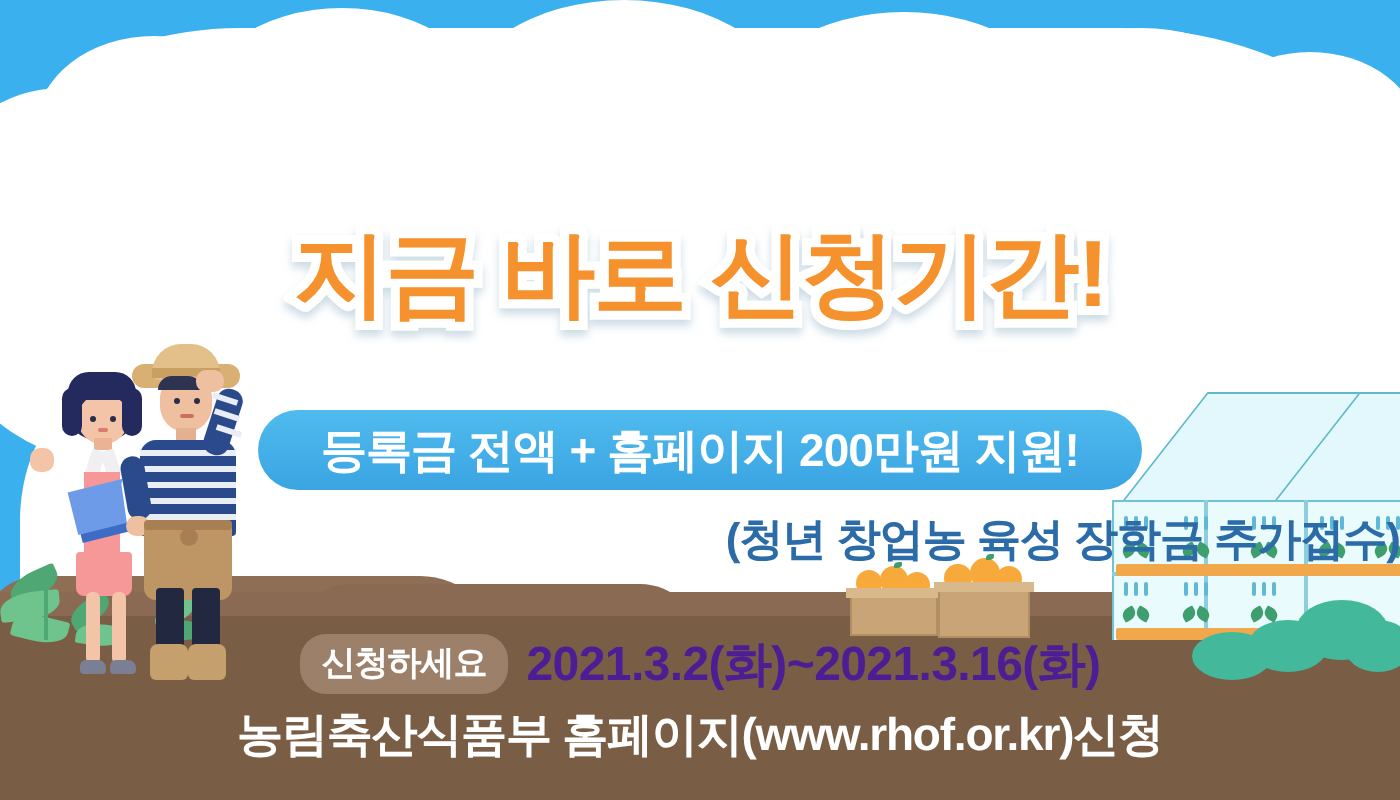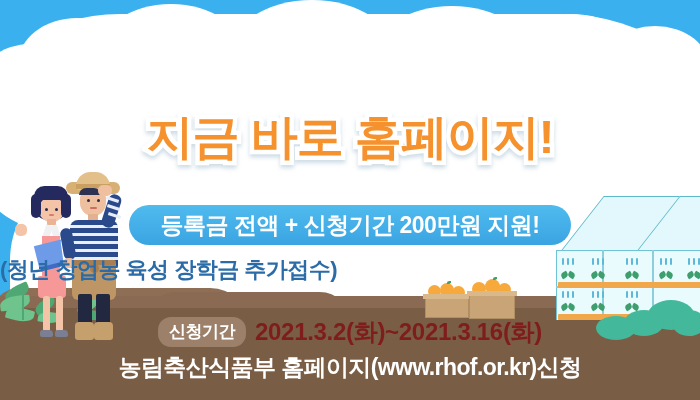--- a/index.html
+++ b/index.html
@@ -120,37 +120,37 @@
     position:absolute; left:129px; top:205px;
     width:442px; height:40px;
     border-radius:20px;
     background:linear-gradient(180deg,#4FBBEE 0%,#3AA4E2 100%);
     display:flex; align-items:center; justify-content:center;
     color:#ffffff; font-size:23px; font-weight:bold; letter-spacing:-0.5px;
     white-space:nowrap;
   }
   .subnote {
     position:absolute; left:0; top:255px; width:700px;
-    text-align:left;
+    text-align:right;
     font-size:22px; font-weight:bold; letter-spacing:-0.5px;
     color:#2B6CA8; white-space:nowrap;
   }
 
   .daterow {
     position:absolute; left:0; top:316px; width:700px;
     display:flex; align-items:center; justify-content:center; gap:9px;
     white-space:nowrap;
   }
   .badge {
     background:#9C8069; color:#ffffff;
     font-size:17px; font-weight:bold; letter-spacing:-0.5px;
     padding:3px 11px 4px; border-radius:13px;
   }
   .datetext {
-    color:#7f1d1d; font-size:24px; font-weight:bold; letter-spacing:-0.3px;
+    color:#4c1d95; font-size:24px; font-weight:bold; letter-spacing:-0.3px;
   }
   .urlrow {
     position:absolute; left:0; top:352px; width:700px;
     text-align:center;
     color:#ffffff; font-size:23px; font-weight:bold; letter-spacing:-0.6px;
     white-space:nowrap;
   }
 </style>
 </head>
 <body>
@@ -390,28 +390,28 @@
     <div class="sh" style="left:30px; top:92px; width:9px;  height:9px;  background:#A87F52; border-radius:50%;"></div>
 
     <div class="sh" style="left:18px; top:122px; width:14px; height:32px; background:#222840; border-radius:2px;"></div>
     <div class="sh" style="left:36px; top:122px; width:14px; height:32px; background:#222840; border-radius:2px;"></div>
 
     <div class="sh" style="left:15px; top:150px; width:19px; height:18px; background:#C5A06C; border-radius:4px 4px 3px 3px;"></div>
     <div class="sh" style="left:34px; top:150px; width:19px; height:18px; background:#C5A06C; border-radius:4px 4px 3px 3px;"></div>
   </div>
 
 
-  <div class="headline2">지금 바로 홈페이지!</div>
+  <div class="headline2">지금 바로 신청기간!</div>
 
   <div class="pill">
-    <span>등록금 전액 + 신청기간 200만원 지원!</span>
+    <span>등록금 전액 + 홈페이지 200만원 지원!</span>
   </div>
 
   <div class="subnote">(청년 창업농 육성 장학금 추가접수)</div>
 
   <div class="daterow">
-    <span class="badge">신청기간</span>
+    <span class="badge">신청하세요</span>
     <span class="datetext">2021.3.2(화)~2021.3.16(화)</span>
   </div>
 
   <div class="urlrow">농림축산식품부 홈페이지(www.rhof.or.kr)신청</div>
 
 </div>
 
 </body></html>

